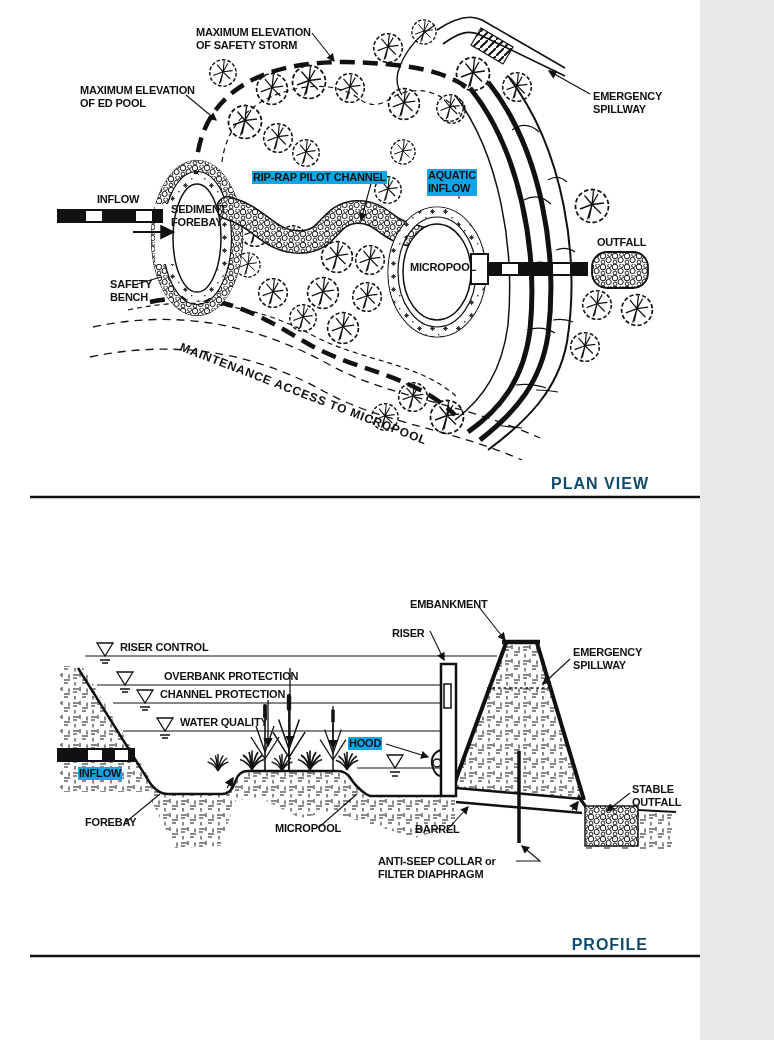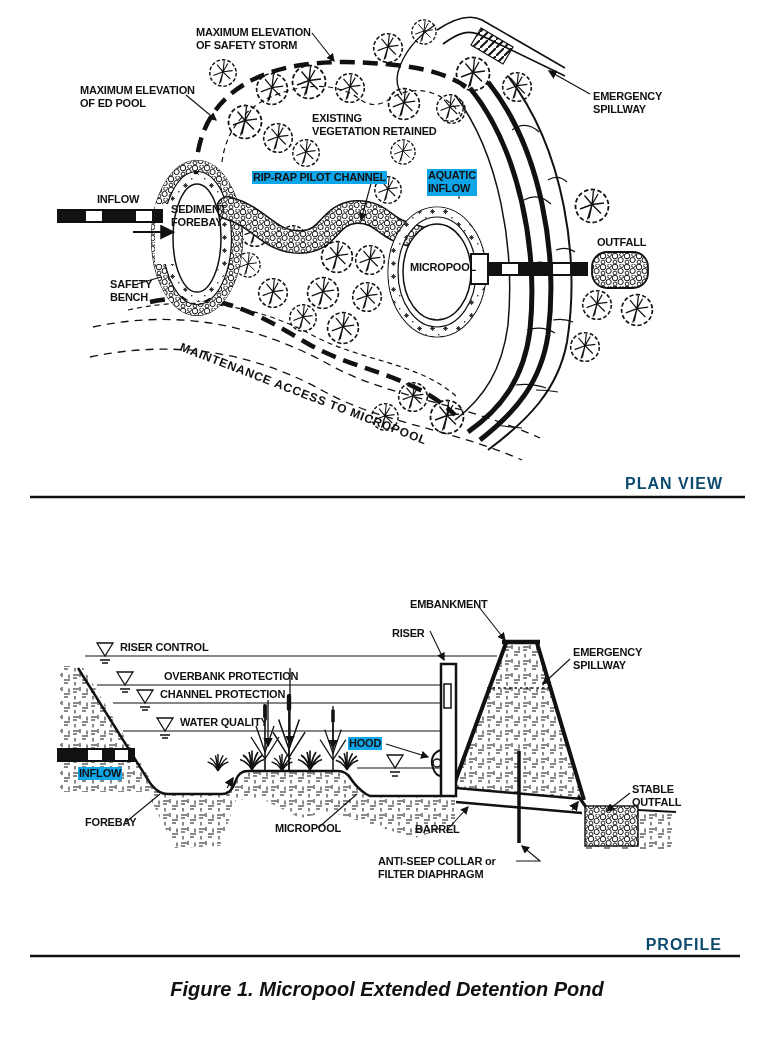--- a/index.html
+++ b/index.html
@@ -1,16 +1,16 @@
 <!DOCTYPE html>
 <html><head>
 <meta charset="utf-8">
 <style>
   html,body{margin:0;padding:0;background:#e8e8e8;}
-  .page{position:relative;width:774px;height:1040px;background:#ffffff;overflow:hidden;
+  .page{position:relative;width:700px;height:1040px;background:#ffffff;overflow:hidden;
         font-family:"Liberation Sans",sans-serif;color:#111;}
   svg{position:absolute;left:0;top:0;}
   .lbl{position:absolute;font:bold 11px/1.22 "Liberation Sans",sans-serif;color:#111;
        white-space:pre-line;letter-spacing:-0.2px;}
   .bg{background:#0ea5e9;padding:0 1px;}
   .hdr{position:absolute;font:bold 16px/1 "Liberation Sans",sans-serif;color:#0c4a6e;letter-spacing:1px;white-space:nowrap;}
   .rot{transform-origin:0 0;transform:rotate(21deg);white-space:nowrap;font-size:12px;letter-spacing:0.8px;}
   .caption{position:absolute;left:0;top:979px;width:774px;text-align:center;
            font:italic bold 20px/1 "Liberation Sans",sans-serif;color:#111;letter-spacing:0px;}
 </style>
@@ -268,22 +268,20 @@
     </g>
 
     <path d="M30,956 L740,956" stroke="#111" stroke-width="2.5"></path>
   </g>
 </svg>
 
 <div class="lbl" style="left:196px;top:26px;">MAXIMUM ELEVATION
 OF SAFETY STORM</div>
 <div class="lbl" style="left:80px;top:84px;">MAXIMUM ELEVATION
 OF ED POOL</div>
-<div class="lbl" style="left:312px;top:112px;">EXISTING
-VEGETATION RETAINED</div>
 <div class="lbl bg" style="left:252px;top:171px;">RIP-RAP PILOT CHANNEL</div>
 <div class="lbl bg" style="left:427px;top:169px;">AQUATIC
 INFLOW</div>
 <div class="lbl" style="left:593px;top:90px;">EMERGENCY
 SPILLWAY</div>
 <div class="lbl" style="left:97px;top:193px;">INFLOW</div>
 <div class="lbl" style="left:171px;top:203px;">SEDIMENT
 FOREBAY</div>
 <div class="lbl" style="left:410px;top:261px;">MICROPOOL</div>
 <div class="lbl" style="left:597px;top:236px;">OUTFALL</div>
@@ -304,15 +302,14 @@
 <div class="lbl bg" style="left:78px;top:767px;">INFLOW</div>
 <div class="lbl" style="left:85px;top:816px;">FOREBAY</div>
 <div class="lbl" style="left:275px;top:822px;">MICROPOOL</div>
 <div class="lbl" style="left:415px;top:823px;">BARREL</div>
 <div class="lbl" style="left:378px;top:855px;">ANTI-SEEP COLLAR or
 FILTER DIAPHRAGM</div>
 <div class="lbl" style="left:632px;top:771px;margin-top:12px;">STABLE
 OUTFALL</div>
 <div class="hdr" style="right:52px;top:937px;">PROFILE</div>
 
-<div class="caption">Figure 1. Micropool Extended Detention Pond</div>
 
 </div>
 
 </body></html>

